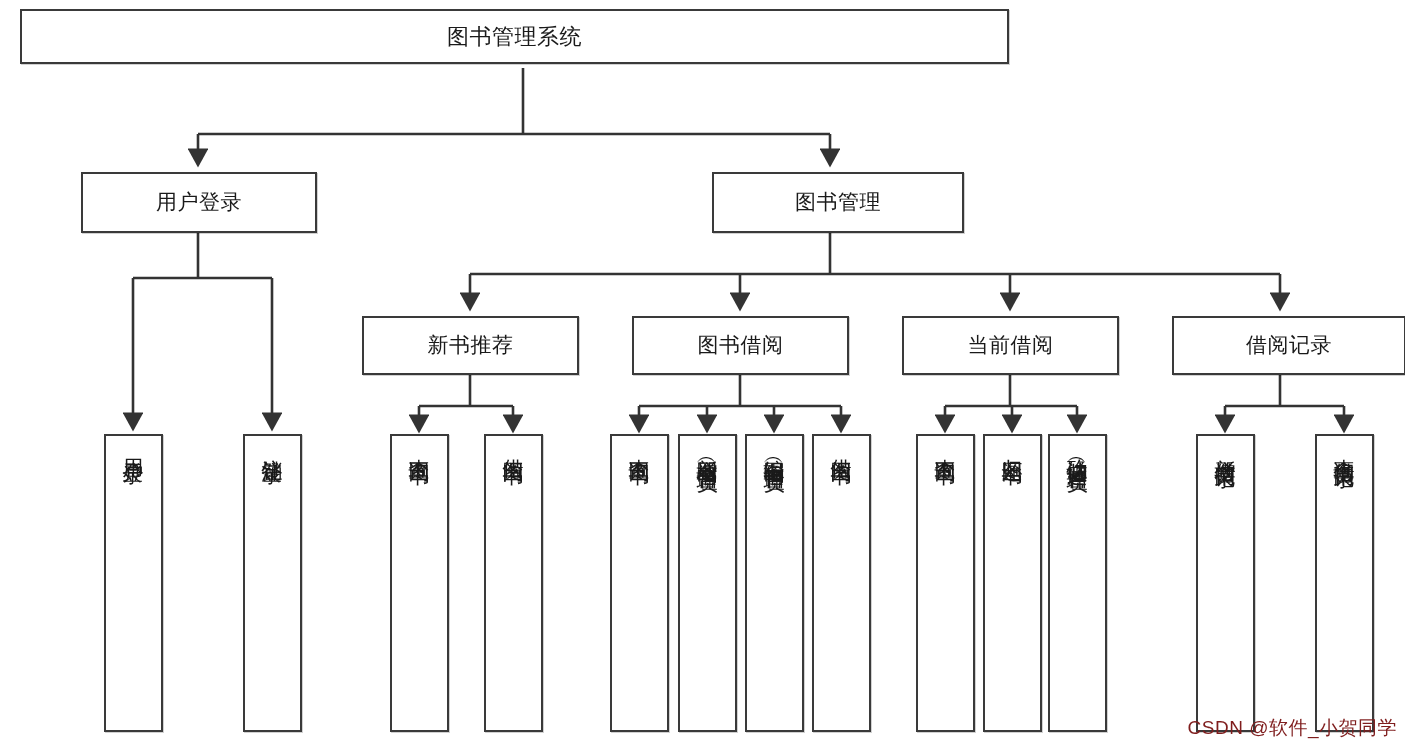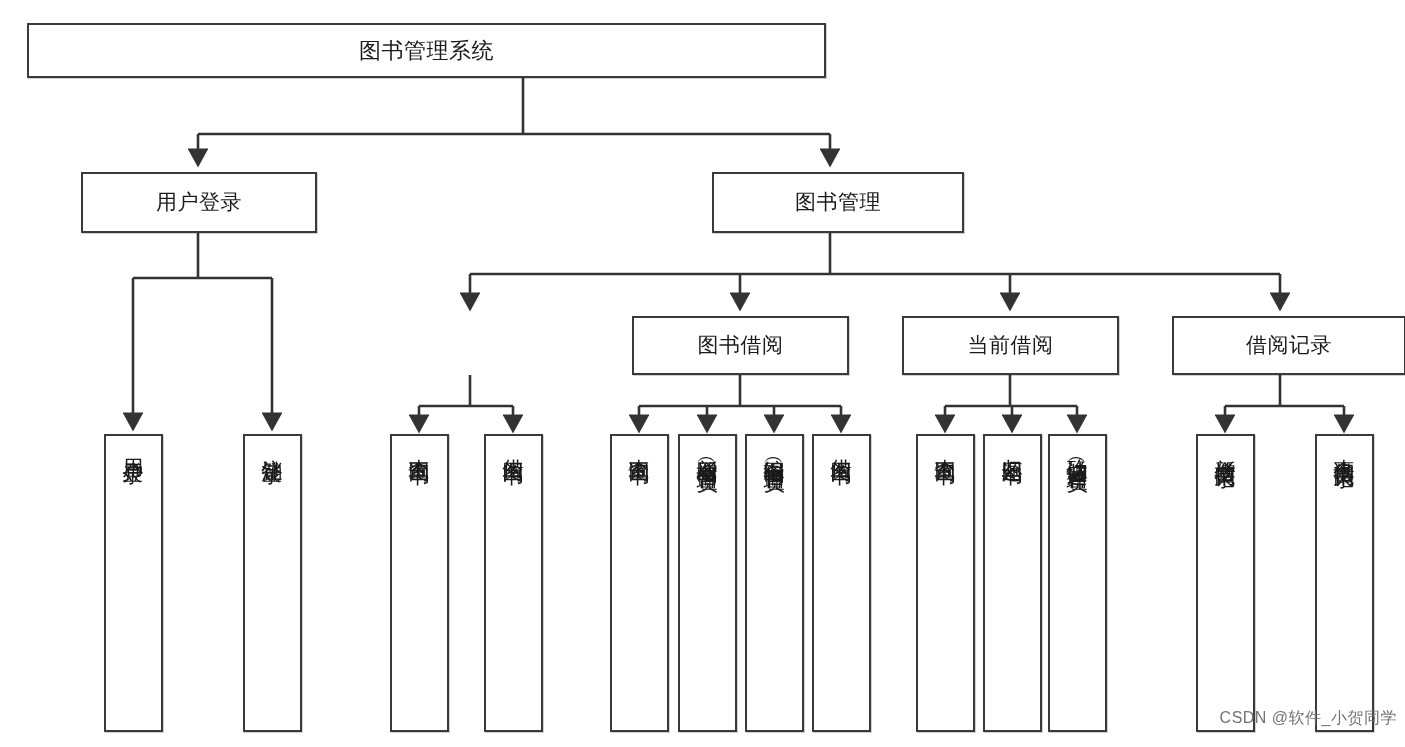--- a/index.html
+++ b/index.html
@@ -57,23 +57,23 @@
     writing-mode: vertical-rl;
     text-orientation: upright;
     font-size: 21px;
     line-height: 1.0;
     letter-spacing: 2px;
     white-space: nowrap;
   }
   #watermark {
     position: absolute;
     right: 8px;
-    bottom: 18px;
-    font-size: 16px;
-    color: #737373;
+    bottom: 6px;
+    font-size: 19px;
+    color: #7f1d1d;
     letter-spacing: 0.5px;
     white-space: nowrap;
     pointer-events: none;
   }
 </style>
 </head>
 <body>
 
 <div id="diagram-root">
 
@@ -120,31 +120,34 @@
       <path d="M 1012 406 L 1012 430" marker-end="url(#arrow)"></path>
       <path d="M 1077 406 L 1077 430" marker-end="url(#arrow)"></path>
 
       <path d="M 1280 375 L 1280 406"></path>
       <path d="M 1225 406 L 1344 406"></path>
       <path d="M 1225 406 L 1225 430" marker-end="url(#arrow)"></path>
       <path d="M 1344 406 L 1344 430" marker-end="url(#arrow)"></path>
     </g>
   </svg>
 
-  <div class="node root horizontal" style="left:20px; top:23px; width:799px; height:55px;margin-left:7px;">
+  <div class="node root horizontal" style="left:20px; top:9px; width:989px; height:55px;">
     <span class="label">图书管理系统</span>
   </div>
 
   <div class="node horizontal" style="left:81px; top:172px; width:236px; height:61px;">
     <span class="label">用户登录</span>
   </div>
   <div class="node horizontal" style="left:712px; top:172px; width:252px; height:61px;">
     <span class="label">图书管理</span>
   </div>
 
+  <div class="node horizontal" style="left:362px; top:316px; width:217px; height:59px;">
+    <span class="label">新书推荐</span>
+  </div>
   <div class="node horizontal" style="left:632px; top:316px; width:217px; height:59px;">
     <span class="label">图书借阅</span>
   </div>
   <div class="node horizontal" style="left:902px; top:316px; width:217px; height:59px;">
     <span class="label">当前借阅</span>
   </div>
   <div class="node horizontal" style="left:1172px; top:316px; width:234px; height:59px;">
     <span class="label">借阅记录</span>
   </div>
 

